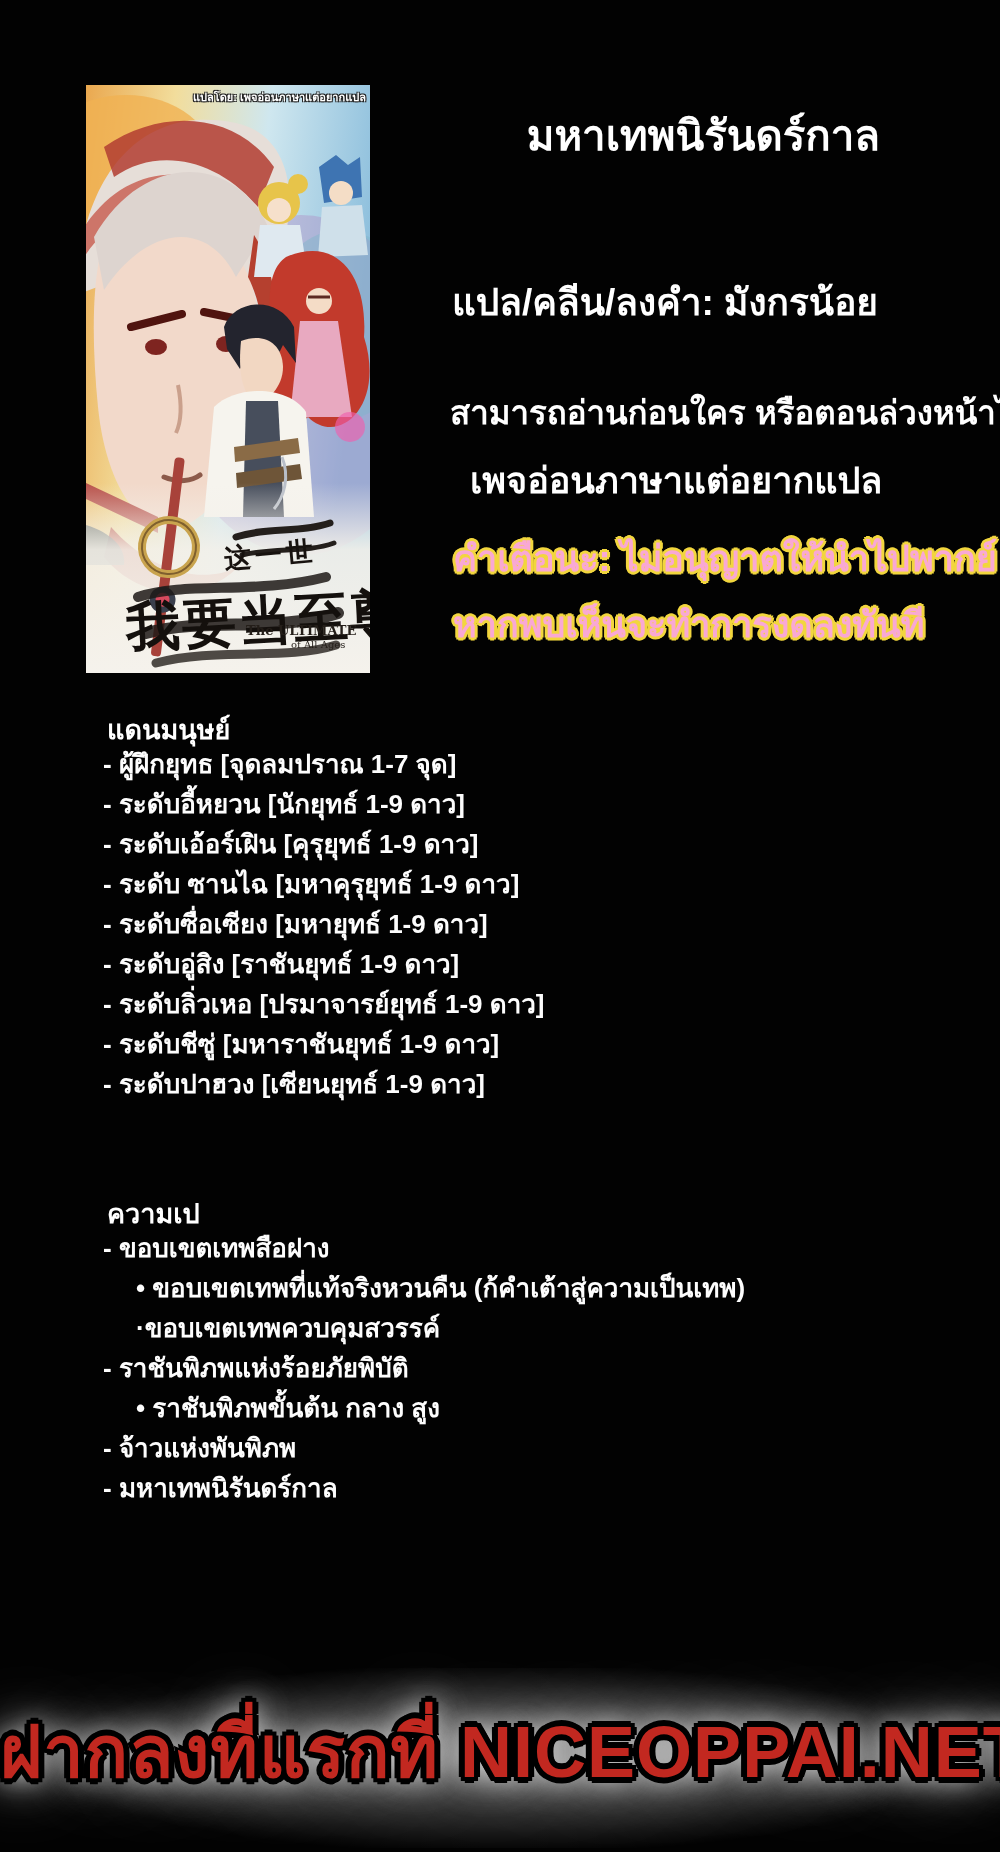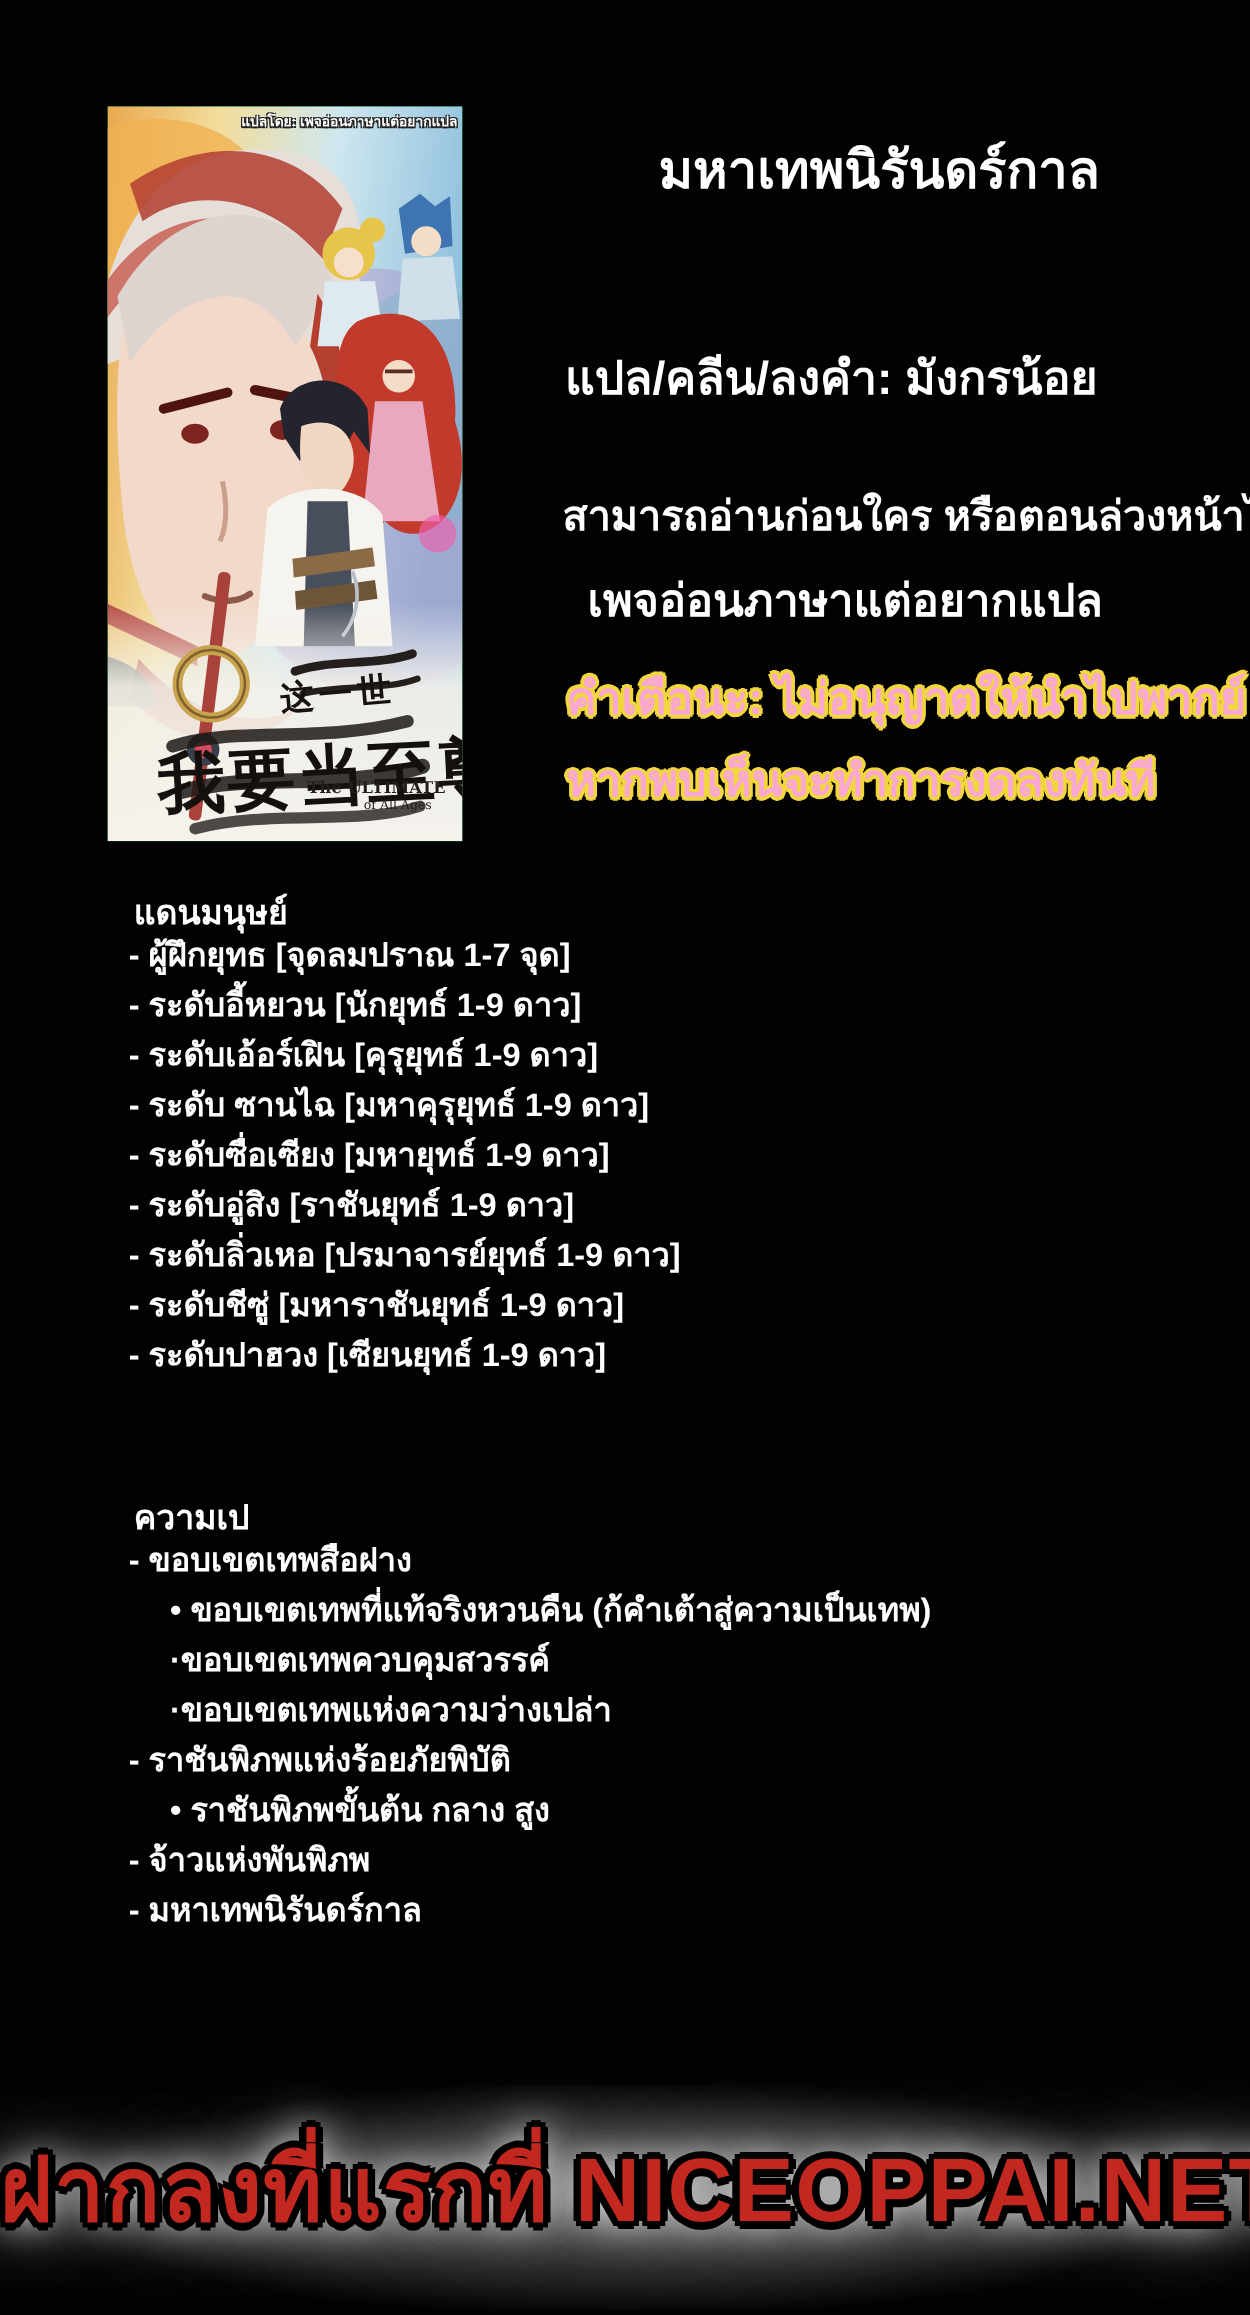--- a/index.html
+++ b/index.html
@@ -160,21 +160,20 @@
     <div class="row">- ระดับลิ่วเหอ [ปรมาจารย์ยุทธ์ 1-9 ดาว]</div>
     <div class="row">- ระดับชีซู่ [มหาราชันยุทธ์ 1-9 ดาว]</div>
     <div class="row">- ระดับปาฮวง [เซียนยุทธ์ 1-9 ดาว]</div>
   </div>
 
   <div class="section-title st-2">ความเป</div>
   <div class="list list-2">
     <div class="row">- ขอบเขตเทพสือฝาง</div>
     <div class="row indent-1">• ขอบเขตเทพที่แท้จริงหวนคืน (ก้คำเต้าสู่ความเป็นเทพ)</div>
     <div class="row indent-1">·ขอบเขตเทพควบคุมสวรรค์</div>
-    <div class="row indent-1">·ขอบเขตเทพแห่งความว่างเปล่า</div>
     <div class="row">- ราชันพิภพแห่งร้อยภัยพิบัติ</div>
     <div class="row indent-1">• ราชันพิภพขั้นต้น กลาง สูง</div>
     <div class="row">- จ้าวแห่งพันพิภพ</div>
     <div class="row">- มหาเทพนิรันดร์กาล</div>
   </div>
 
   <div class="banner-glow"></div>
   <div class="banner">ฝากลงที่แรกที่ NICEOPPAI.NET</div>
 
 </div>

